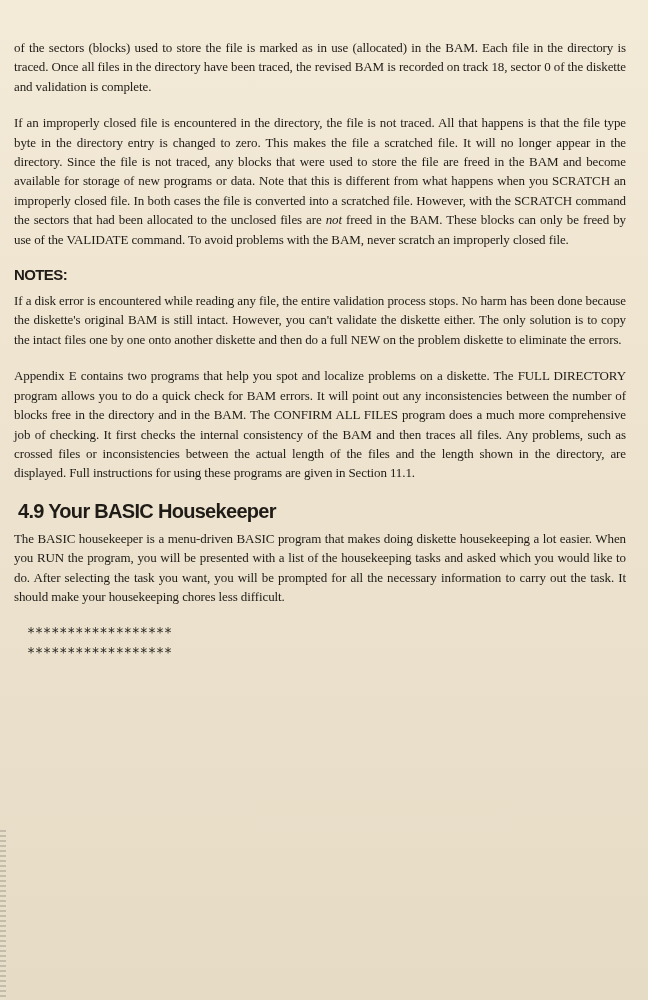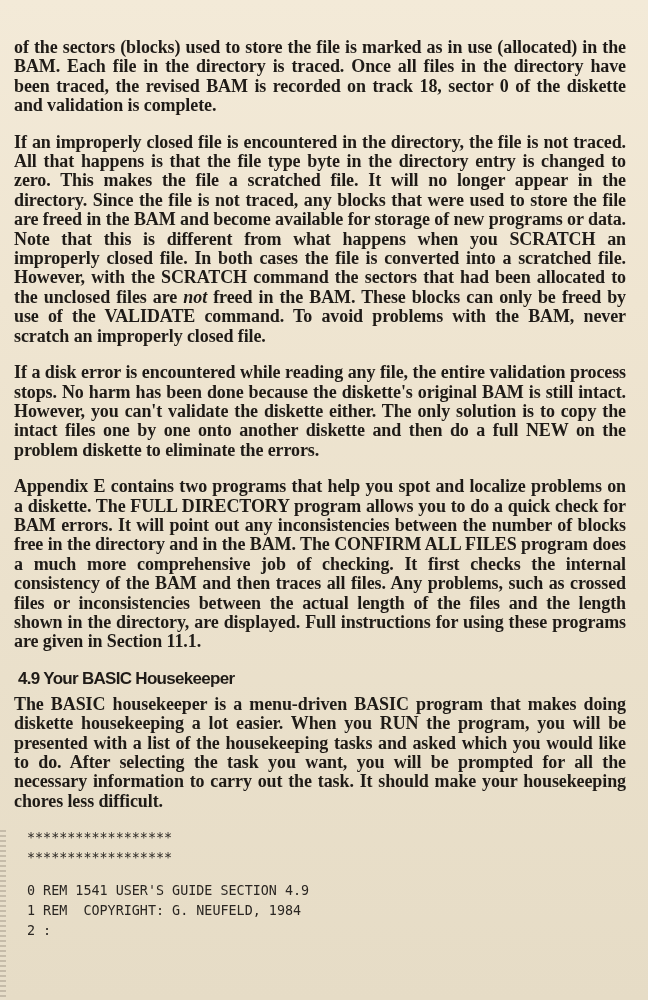--- a/index.html
+++ b/index.html
@@ -5,31 +5,31 @@
   html, body { margin:0; padding:0; }
   body {
     width:648px; height:1000px; overflow:hidden; position:relative;
     background: linear-gradient(180deg, #f3ead8 0%, #efe5d1 30%, #ebe1cc 60%, #e6dcc6 100%);
     font-family: "DejaVu Serif", "Liberation Serif", serif;
     color:#1f1b17;
   }
   .page { position:absolute; left:14px; top:38px; width:612px; }
   .para {
     font-family: "Liberation Serif", "DejaVu Serif", serif;
-    font-size:18px; line-height:19.4px; margin:0 0 17px 0;
-    text-align:justify; letter-spacing:-0.1px;font-weight:bold;
+    font-size:13px; line-height:19.4px; margin:0 0 17px 0;
+    text-align:justify; letter-spacing:-0.1px;
   }
   .para p { margin:0; }
   .notes-label {
     font-family:"Liberation Sans","DejaVu Sans",sans-serif; font-weight:bold;
     font-size:15px; letter-spacing:-0.6px; margin:8px 0 8px 0;
   }
   .section-heading {
     font-family:"Liberation Sans","DejaVu Sans",sans-serif; font-weight:bold;
-    font-size:17px; letter-spacing:-0.7px; margin:14px 0 6px 4px;
+    font-size:20px; letter-spacing:-0.7px; margin:14px 0 6px 4px;
   }
   .code {
     font-family:"DejaVu Sans Mono","Liberation Mono",monospace;
     font-size:13.4px; line-height:19.6px; color:#2a2622;
     white-space:pre; margin:0 0 0 13px;
   }
   .code-gap { height:14px; }
   .edge {
     position:absolute; left:0; top:830px; width:6px; height:170px;
     background: repeating-linear-gradient(180deg, #b7ad9c 0 2px, #e8dfcb 2px 5px);
@@ -45,33 +45,33 @@
 <div class="page">
 
   <div class="para">
     <p>of the sectors (blocks) used to store the file is marked as in use (allocated) in the BAM. Each file in the directory is traced. Once all files in the directory have been traced, the revised BAM is recorded on track 18, sector 0 of the diskette and validation is complete.</p>
   </div>
 
   <div class="para">
     <p><span>If an improperly closed file is encountered in the directory, the file is not traced. All that happens is that the file type byte in the directory entry is changed to zero. This makes the file a scratched file. It will no longer appear in the directory. Since the file is not traced, any blocks that were used to store the file are freed in the BAM and become available for storage of new programs or data. Note that this is different from what happens when you SCRATCH an improperly closed file. In both cases the file is converted into a scratched file. However, with the SCRATCH command the sectors that had been allocated to the unclosed files are </span><em>not</em><span> freed in the BAM. These blocks can only be freed by use of the VALIDATE command. To avoid problems with the BAM, never scratch an improperly closed file.</span></p>
   </div>
 
+  <div class="notes-label">NOTES:</div>
 
   <div class="para">
     <p>If a disk error is encountered while reading any file, the entire validation process stops. No harm has been done because the diskette's original BAM is still intact. However, you can't validate the diskette either. The only solution is to copy the intact files one by one onto another diskette and then do a full NEW on the problem diskette to eliminate the errors.</p>
   </div>
 
   <div class="para">
     <p>Appendix E contains two programs that help you spot and localize problems on a diskette. The FULL DIRECTORY program allows you to do a quick check for BAM errors. It will point out any inconsistencies between the number of blocks free in the directory and in the BAM. The CONFIRM ALL FILES program does a much more comprehensive job of checking. It first checks the internal consistency of the BAM and then traces all files. Any problems, such as crossed files or inconsistencies between the actual length of the files and the length shown in the directory, are displayed. Full instructions for using these programs are given in Section 11.1.</p>
   </div>
 
   <div class="section-heading">4.9 Your BASIC Housekeeper</div>
 
 
   <div class="para">
     <p>The BASIC housekeeper is a menu-driven BASIC program that makes doing diskette housekeeping a lot easier. When you RUN the program, you will be presented with a list of the housekeeping tasks and asked which you would like to do. After selecting the task you want, you will be prompted for all the necessary information to carry out the task. It should make your housekeeping chores less difficult.</p>
   </div>
 
   <div class="code"><div>******************</div><div>******************</div></div>
   <div class="code-gap"></div>
-  <div class="code"><div>0 REM 1541 USER'S GUIDE SECTION 4.9</div><div>1 REM  COPYRIGHT: G. NEUFELD, 1984</div><div>2 :</div></div>
 
 </div>
 
 </body></html>

